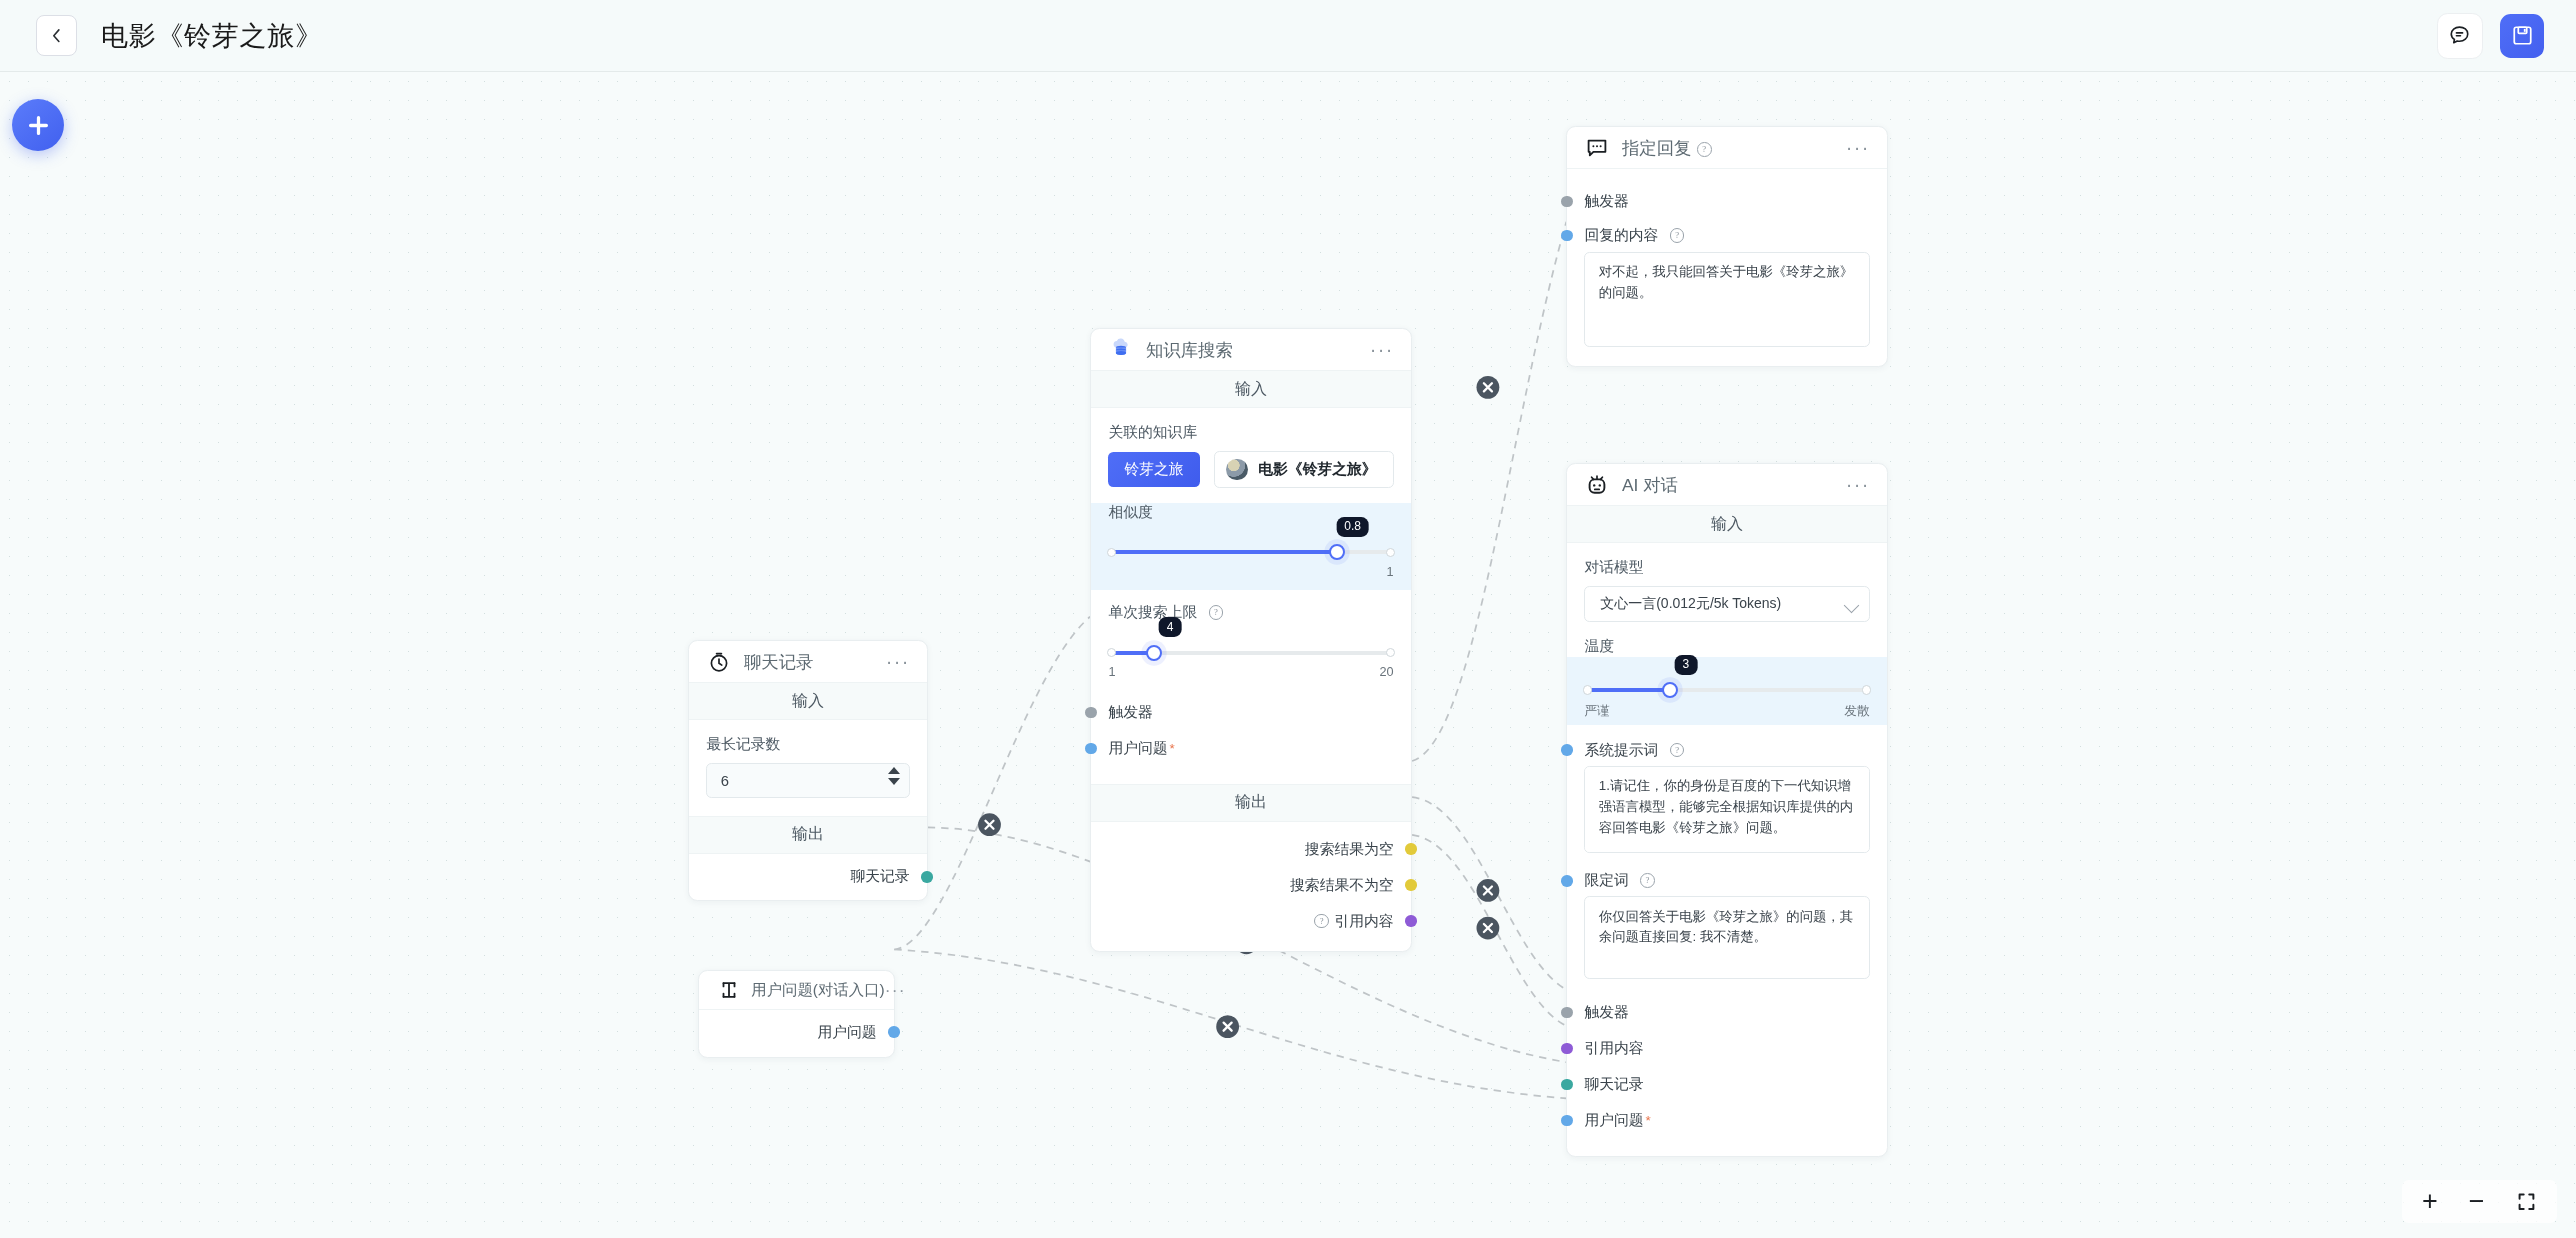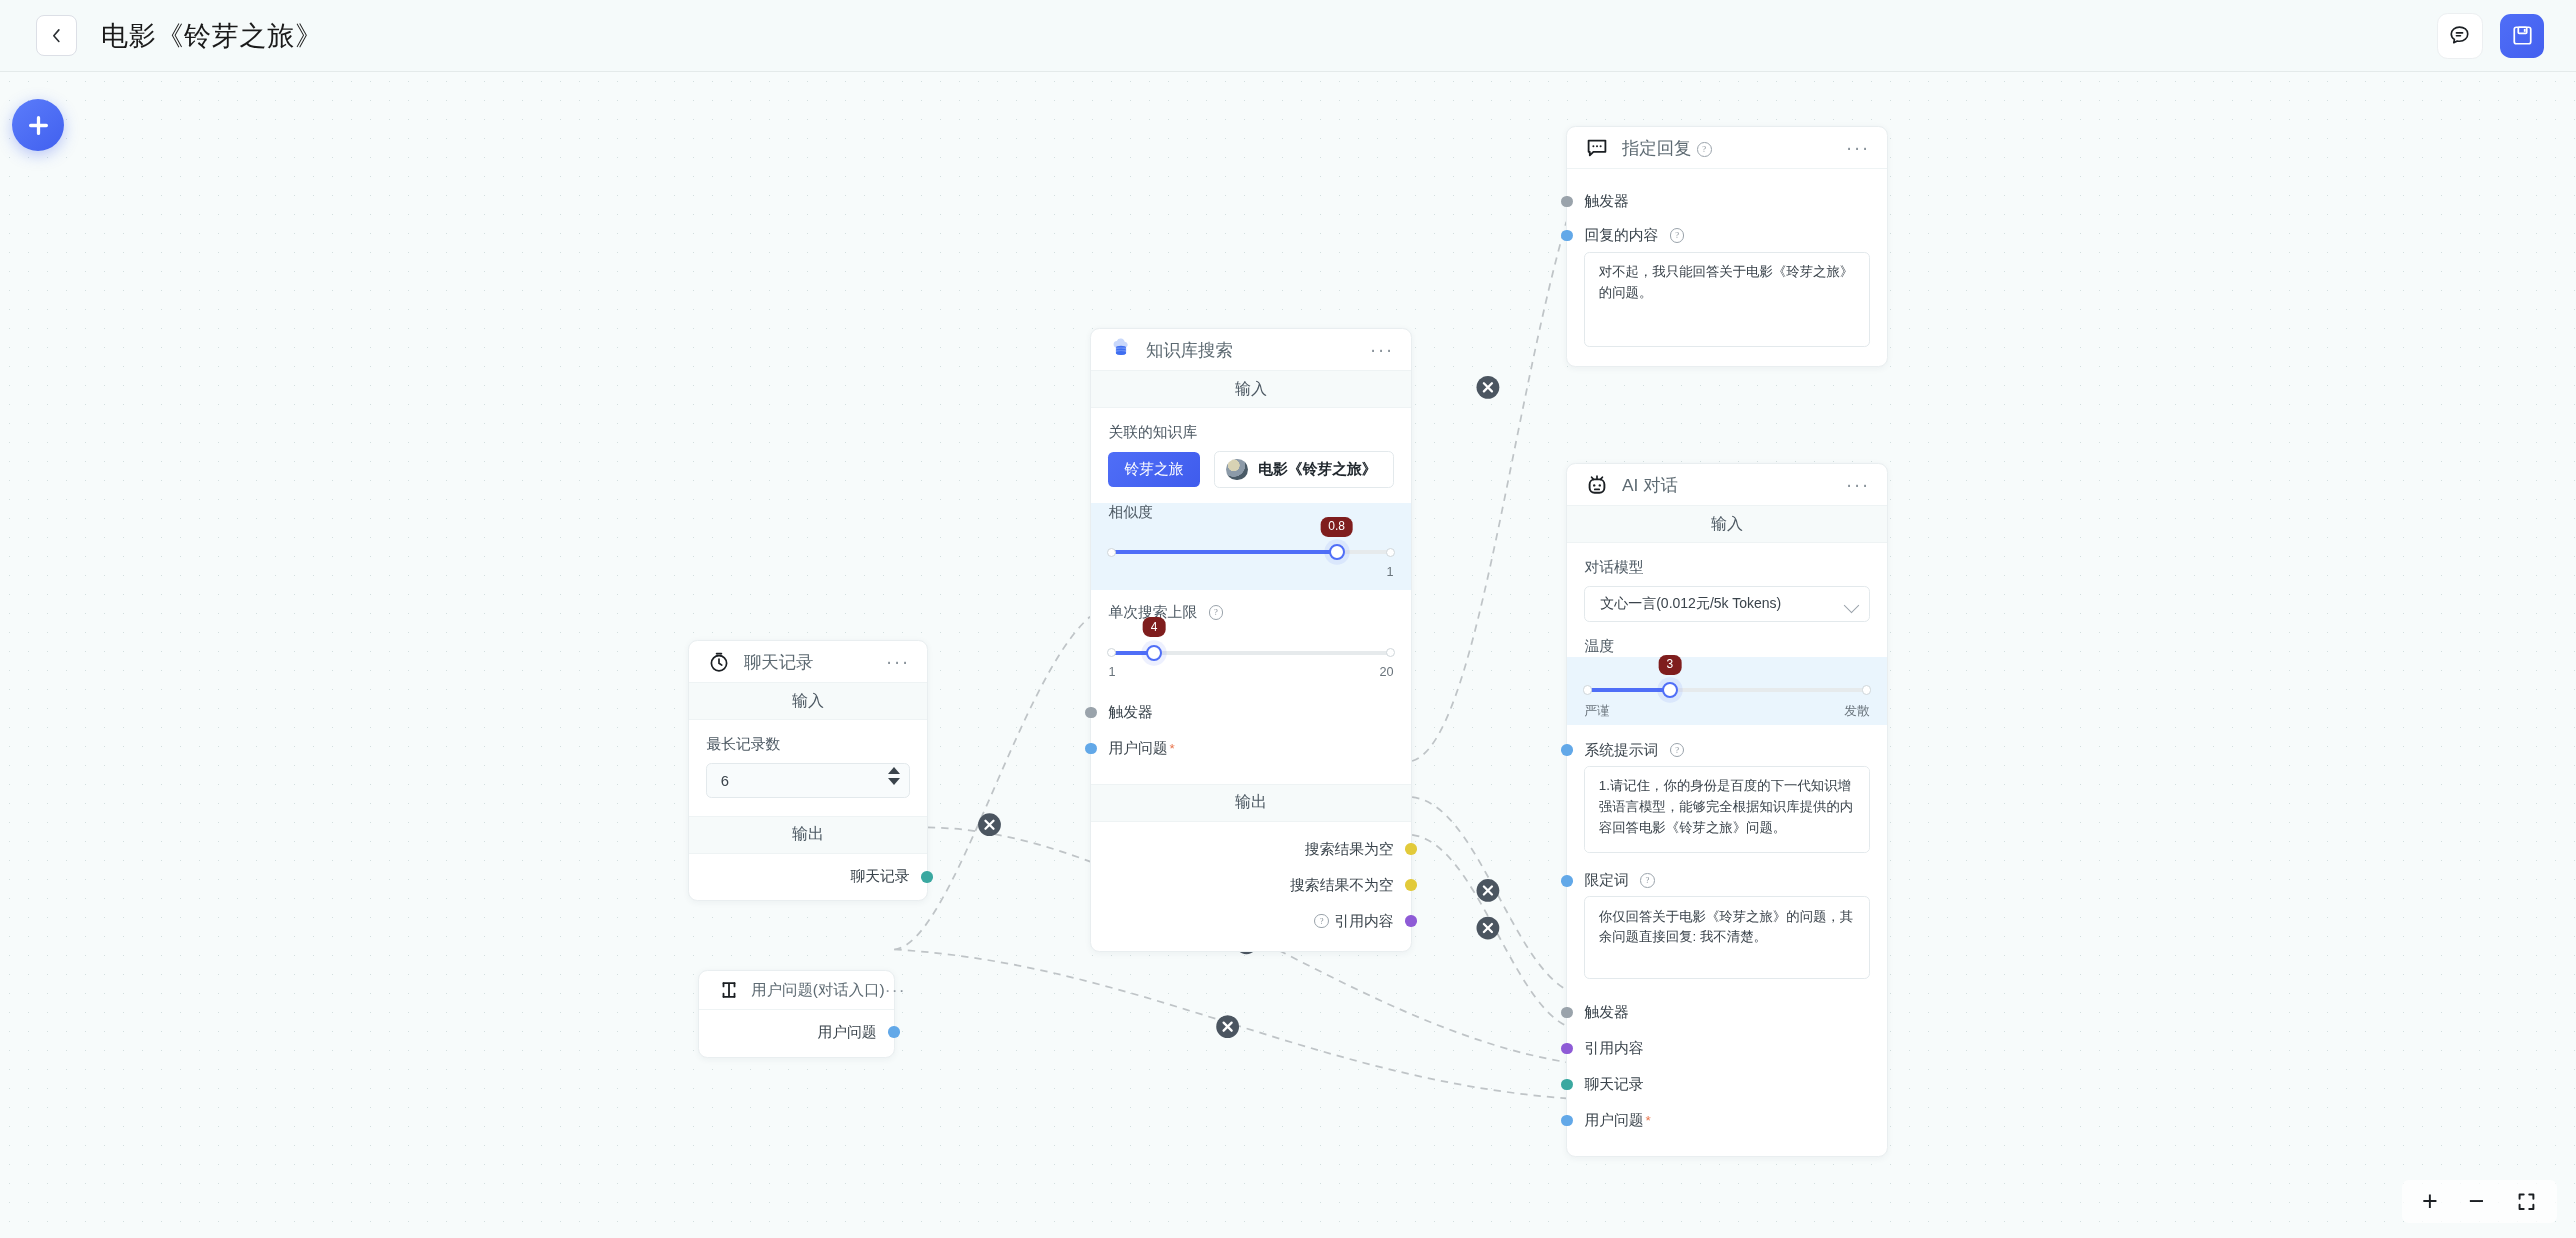--- a/index.html
+++ b/index.html
@@ -135,22 +135,22 @@
   .srail{position:absolute;left:0;right:0;top:5.4px;height:4px;border-radius:2px;background:#e6eaec;}
   .sfill{position:absolute;left:0;top:5.4px;height:4px;border-radius:2px;background:#4f6ef7;}
   .scap{position:absolute;top:2.7px;width:9.4px;height:9.4px;border-radius:50%;border:1.3px solid #cfd6da;background:#fff;box-sizing:border-box;}
   .scap.l{left:-1.3px;}
   .scap.r{right:-1.3px;border-color:#cfd6da;}
   .sknob{
     position:absolute;top:-0.7px;width:16px;height:16px;border-radius:50%;background:#fff;border:2px solid #4f6ef7;
     box-sizing:border-box;transform:translateX(-8px);cursor:pointer;box-shadow:0 0 0 4.7px rgba(79,110,247,.10);
   }
   .stip{
-    position:absolute;top:-28px;transform:translateX(-50%);background:#7f1d1d;color:#fff;border-radius:7.4px;
-    padding:1.3px 8px;font-size:12px;line-height:1.45;white-space:nowrap;
+    position:absolute;top:-28px;transform:translateX(-50%);background:#0f172a;color:#fff;border-radius:7.4px;
+    padding:1.3px 8px;font-size:12px;line-height:1.45;white-space:nowrap;margin-left:16px;
   }
   .sends{display:flex;justify-content:space-between;margin-top:5.4px;font-size:12.7px;color:#69737b;}
   .sends.right-only{justify-content:flex-end;}
   .hl{background:#eaf5fd;margin:0 -17.4px;padding:0 17.4px;}
 </style>
 </head>
 <body>
 
 <div id="header">
   <div id="back-btn">

